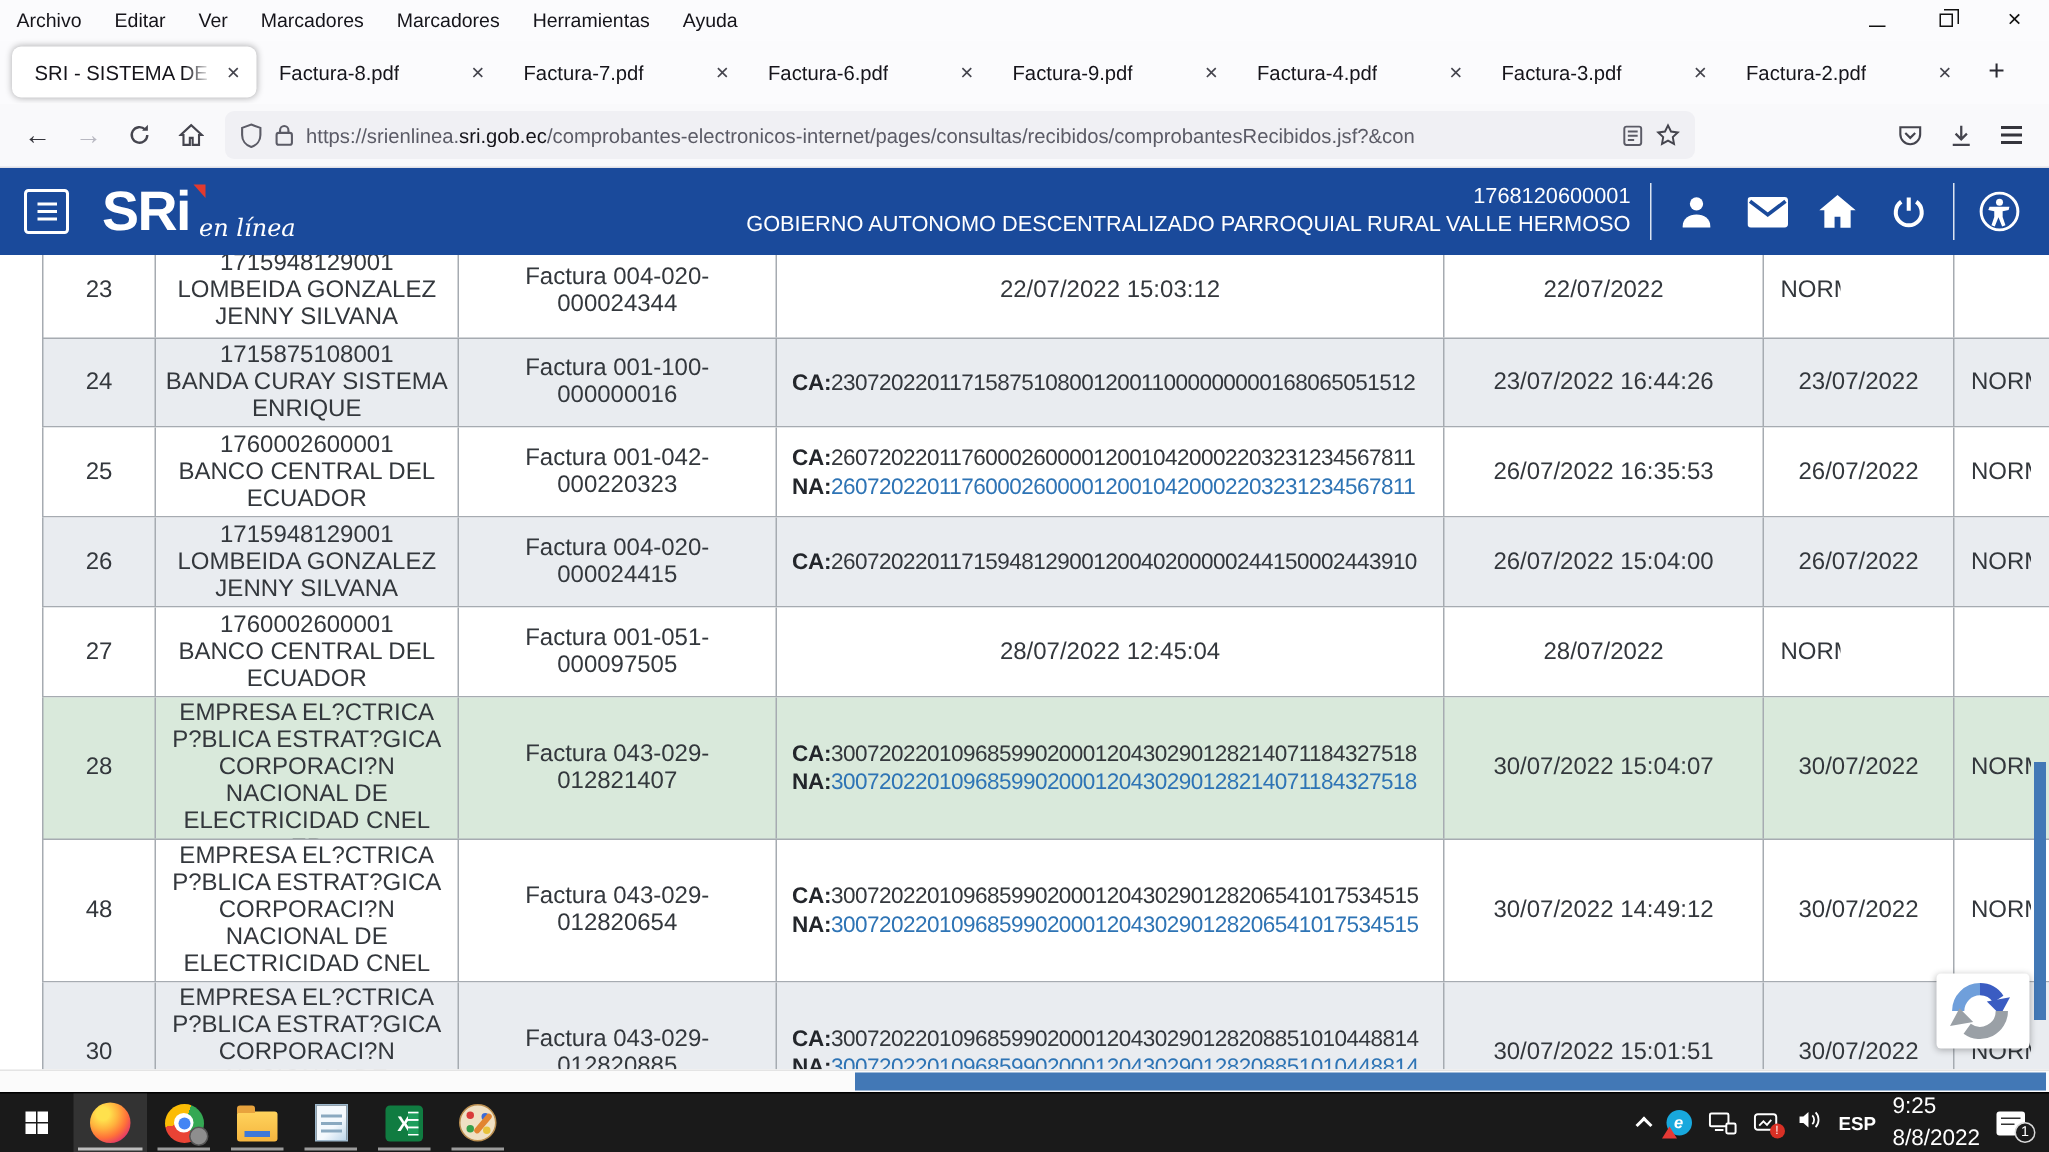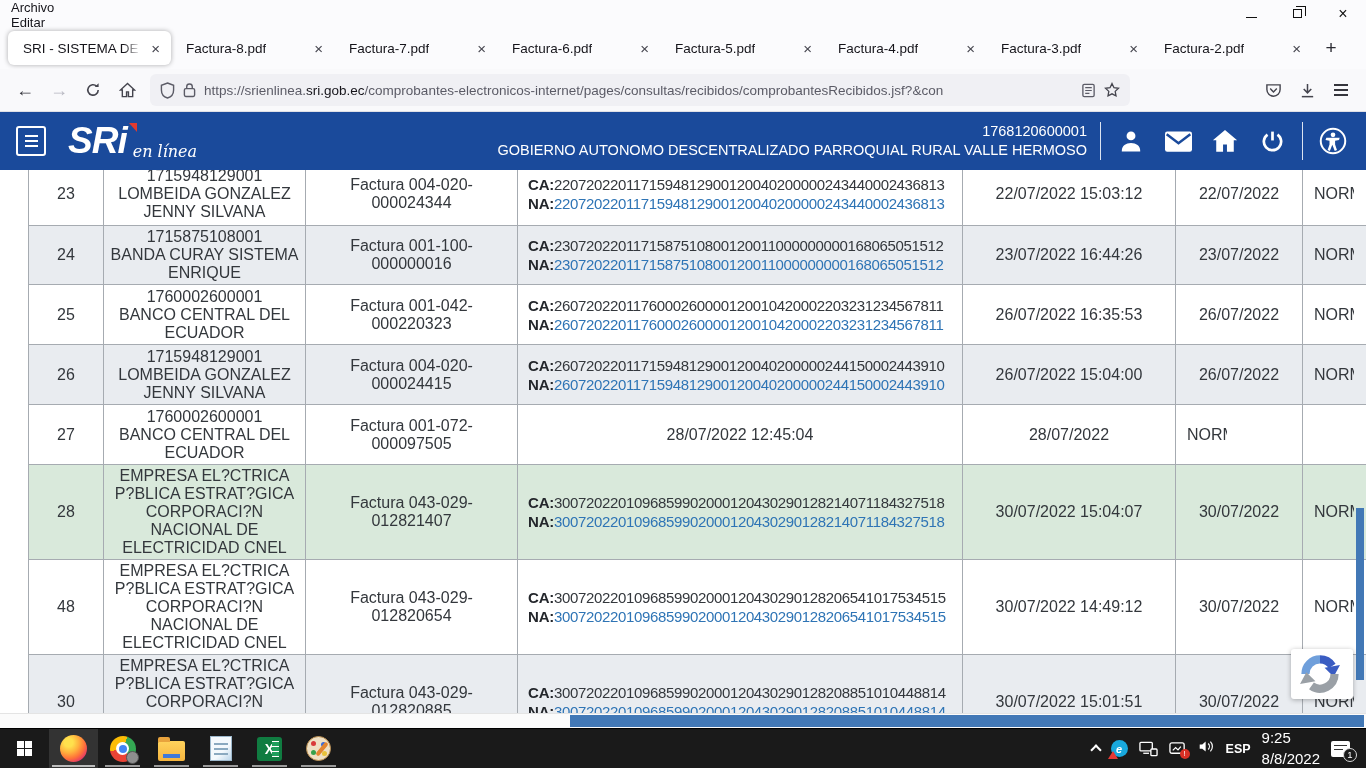--- a/index.html
+++ b/index.html
@@ -34,21 +34,21 @@
   .urlbar svg{flex:0 0 auto;}
   .nav-right{margin-left:auto;display:flex;align-items:center;}
   .burger{display:flex;flex-direction:column;gap:3px;}
   .burger i{width:14px;height:1.8px;background:#35353c;}
   
   .page{position:relative;height:601px;overflow:hidden;background:#fff;flex:0 0 auto;}
   .sri-header{height:58px;background:var(--blue);display:flex;align-items:center;color:#fff;padding:0 16px;}
   .menu-box{width:30px;height:30px;border:2px solid #fff;border-radius:3px;display:flex;flex-direction:column;justify-content:center;align-items:center;gap:3px;flex:0 0 auto;}
   .menu-box i{width:13px;height:2px;background:#fff;}
   .logo-wrap{display:flex;align-items:flex-start;margin-left:22px;}
-  .sri-logo{font-style:italic;font-weight:bold;font-size:37px;letter-spacing:-1px;line-height:1;position:relative;padding-right:8px;}
+  .sri-logo{font-weight:bold;font-size:37px;letter-spacing:-1px;line-height:1;position:relative;padding-right:8px;}
   .sri-logo::after{content:"";position:absolute;top:1px;right:-2px;border-left:8px solid transparent;border-top:9px solid #e23a2e;}
   .sri-tagline{font-family:"DejaVu Serif",serif;font-style:italic;font-size:16px;margin:20px 0 0 -2px;}
   .head-right{margin-left:auto;display:flex;align-items:center;gap:13px;}
   .org-block{text-align:right;font-size:14.5px;line-height:1.3;}
   .vdiv{width:1px;height:38px;background:rgba(255,255,255,.85);}
   .hicon{width:34px;height:34px;display:flex;align-items:center;justify-content:center;}
   
   .tablewrap{height:543px;overflow:hidden;padding-left:28px;}
   .tscroll{margin-top:-8px;width:1434px;}
   .trow{display:grid;grid-template-columns:75px 202px 212px 445px 213px 127px 160px;border-bottom:1px solid var(--border);border-left:1px solid var(--border);background:#fff;}
@@ -104,21 +104,21 @@
   .notif{width:19px;height:16px;background:#fff;border-radius:2px;position:relative;}
   .notif i{position:absolute;left:3px;right:3px;height:1.6px;background:#333;}
   .notif-badge{position:absolute;right:-7px;bottom:-5px;width:14px;height:14px;border-radius:50%;border:1.6px solid #d9d9d9;background:#1a1a1a;color:#fff;font-size:9.5px;display:flex;align-items:center;justify-content:center;}
 </style>
 </head>
 <body>
 
 <div class="screen">
 
   <div class="menubar">
-    <div id="menu-items" style="display:flex;height:100%;flex-direction:column;">
+    <div id="menu-items" style="display:flex;height:100%;">
         <div class="menu-item">Archivo</div>
         <div class="menu-item">Editar</div>
         <div class="menu-item">Ver</div>
         <div class="menu-item">Marcadores</div>
         <div class="menu-item">Marcadores</div>
         <div class="menu-item">Herramientas</div>
         <div class="menu-item">Ayuda</div>
       </div>
     <div class="win-controls">
       <div class="win-btn">
@@ -145,21 +145,21 @@
         </div>
         <div class="tab">
           <span class="tab-title">Factura-7.pdf</span>
           <span class="tab-close">×</span>
         </div>
         <div class="tab">
           <span class="tab-title">Factura-6.pdf</span>
           <span class="tab-close">×</span>
         </div>
         <div class="tab">
-          <span class="tab-title">Factura-5.pdf</span>
+          <span class="tab-title">Factura-9.pdf</span>
           <span class="tab-close">×</span>
         </div>
         <div class="tab">
           <span class="tab-title">Factura-4.pdf</span>
           <span class="tab-close">×</span>
         </div>
         <div class="tab">
           <span class="tab-title">Factura-3.pdf</span>
           <span class="tab-close">×</span>
         </div>
@@ -278,40 +278,35 @@
 
     <div class="tablewrap">
       <div class="tscroll" id="rows">
           <div class="trow white" style="height: 64px;">
             <div class="cell num">23</div>
             <div class="cell name">
               <div>1715948129001</div>
               <div>LOMBEIDA GONZALEZ JENNY SILVANA</div>
             </div>
             <div class="cell doc">Factura 004-020-000024344</div>
-            <div class="cell ca">
-              <div class="ca-line"><b>CA:</b><span>2207202201171594812900120040200000243440002436813</span></div>
-              <div class="ca-line"><b>NA:</b><span class="na-num">2207202201171594812900120040200000243440002436813</span></div>
-            </div>
             <div class="cell auth">22/07/2022 15:03:12</div>
             <div class="cell issued">22/07/2022</div>
             <div class="cell status">
               <span class="status-clip">NORMAL</span>
             </div>
           </div>
           <div class="trow stripe" style="height: 59px;">
             <div class="cell num">24</div>
             <div class="cell name">
               <div>1715875108001</div>
               <div>BANDA CURAY SISTEMA ENRIQUE</div>
             </div>
             <div class="cell doc">Factura 001-100-000000016</div>
             <div class="cell ca">
               <div class="ca-line"><b>CA:</b><span>2307202201171587510800120011000000000168065051512</span></div>
-              <div class="ca-line"><b>NA:</b><span class="na-num">2307202201171587510800120011000000000168065051512</span></div>
             </div>
             <div class="cell auth">23/07/2022 16:44:26</div>
             <div class="cell issued">23/07/2022</div>
             <div class="cell status">
               <span class="status-clip">NORMAL</span>
             </div>
           </div>
           <div class="trow white" style="height: 60px;">
             <div class="cell num">25</div>
             <div class="cell name">
@@ -331,35 +326,34 @@
           </div>
           <div class="trow stripe" style="height: 60px;">
             <div class="cell num">26</div>
             <div class="cell name">
               <div>1715948129001</div>
               <div>LOMBEIDA GONZALEZ JENNY SILVANA</div>
             </div>
             <div class="cell doc">Factura 004-020-000024415</div>
             <div class="cell ca">
               <div class="ca-line"><b>CA:</b><span>2607202201171594812900120040200000244150002443910</span></div>
-              <div class="ca-line"><b>NA:</b><span class="na-num">2607202201171594812900120040200000244150002443910</span></div>
             </div>
             <div class="cell auth">26/07/2022 15:04:00</div>
             <div class="cell issued">26/07/2022</div>
             <div class="cell status">
               <span class="status-clip">NORMAL</span>
             </div>
           </div>
           <div class="trow white" style="height: 60px;">
             <div class="cell num">27</div>
             <div class="cell name">
               <div>1760002600001</div>
               <div>BANCO CENTRAL DEL ECUADOR</div>
             </div>
-            <div class="cell doc">Factura 001-072-000097505</div>
+            <div class="cell doc">Factura 001-051-000097505</div>
             <div class="cell auth">28/07/2022 12:45:04</div>
             <div class="cell issued">28/07/2022</div>
             <div class="cell status">
               <span class="status-clip">NORMAL</span>
             </div>
           </div>
           <div class="trow green" style="height: 95px;">
             <div class="cell num">28</div>
             <div class="cell name">
               <div>0968599020001</div>

